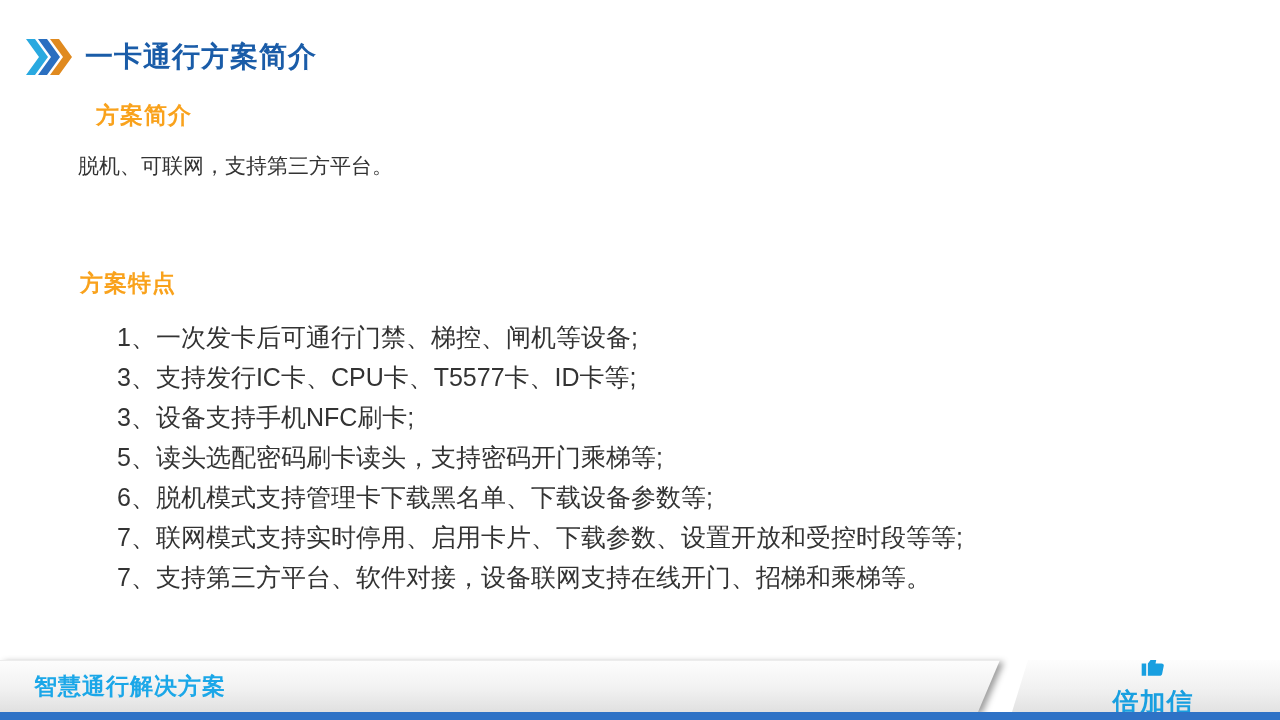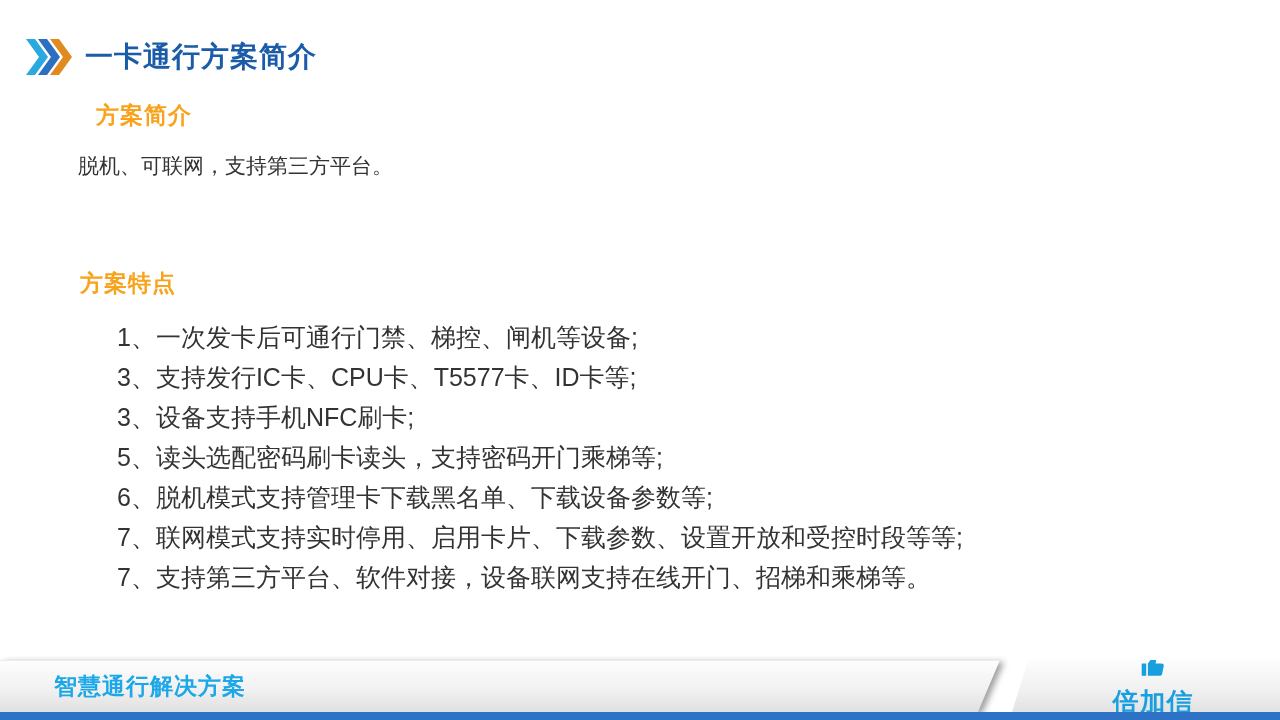--- a/index.html
+++ b/index.html
@@ -47,21 +47,21 @@
   .footer-left-wrap{
     position:absolute;left:0;top:660px;width:1000px;height:52px;
     filter:drop-shadow(4px 2px 3px rgba(0,0,0,0.38));
   }
   .footer-left{
     width:100%;height:100%;
     background:linear-gradient(#fdfdfd,#f1f1f1 55%,#e0e0e0);
     border-top:1px solid #ececec;
     clip-path:polygon(0 0,100% 0,calc(100% - 22px) 100%,0 100%);
     display:flex;align-items:center;
-    padding-left:54px;box-sizing:border-box;
+    padding-left:34px;box-sizing:border-box;
   }
   .footer-left-text{
     font-size:23px;font-weight:bold;
     color:var(--footer-text-cyan,#1BA7E8);
     letter-spacing:1px;
   }
   .footer-right{
     position:absolute;left:1012px;top:660px;right:0;height:52px;
     background:linear-gradient(#fdfdfd,#f1f1f1 55%,#e2e2e2);
     clip-path:polygon(16px 0,100% 0,100% 100%,0 100%);

